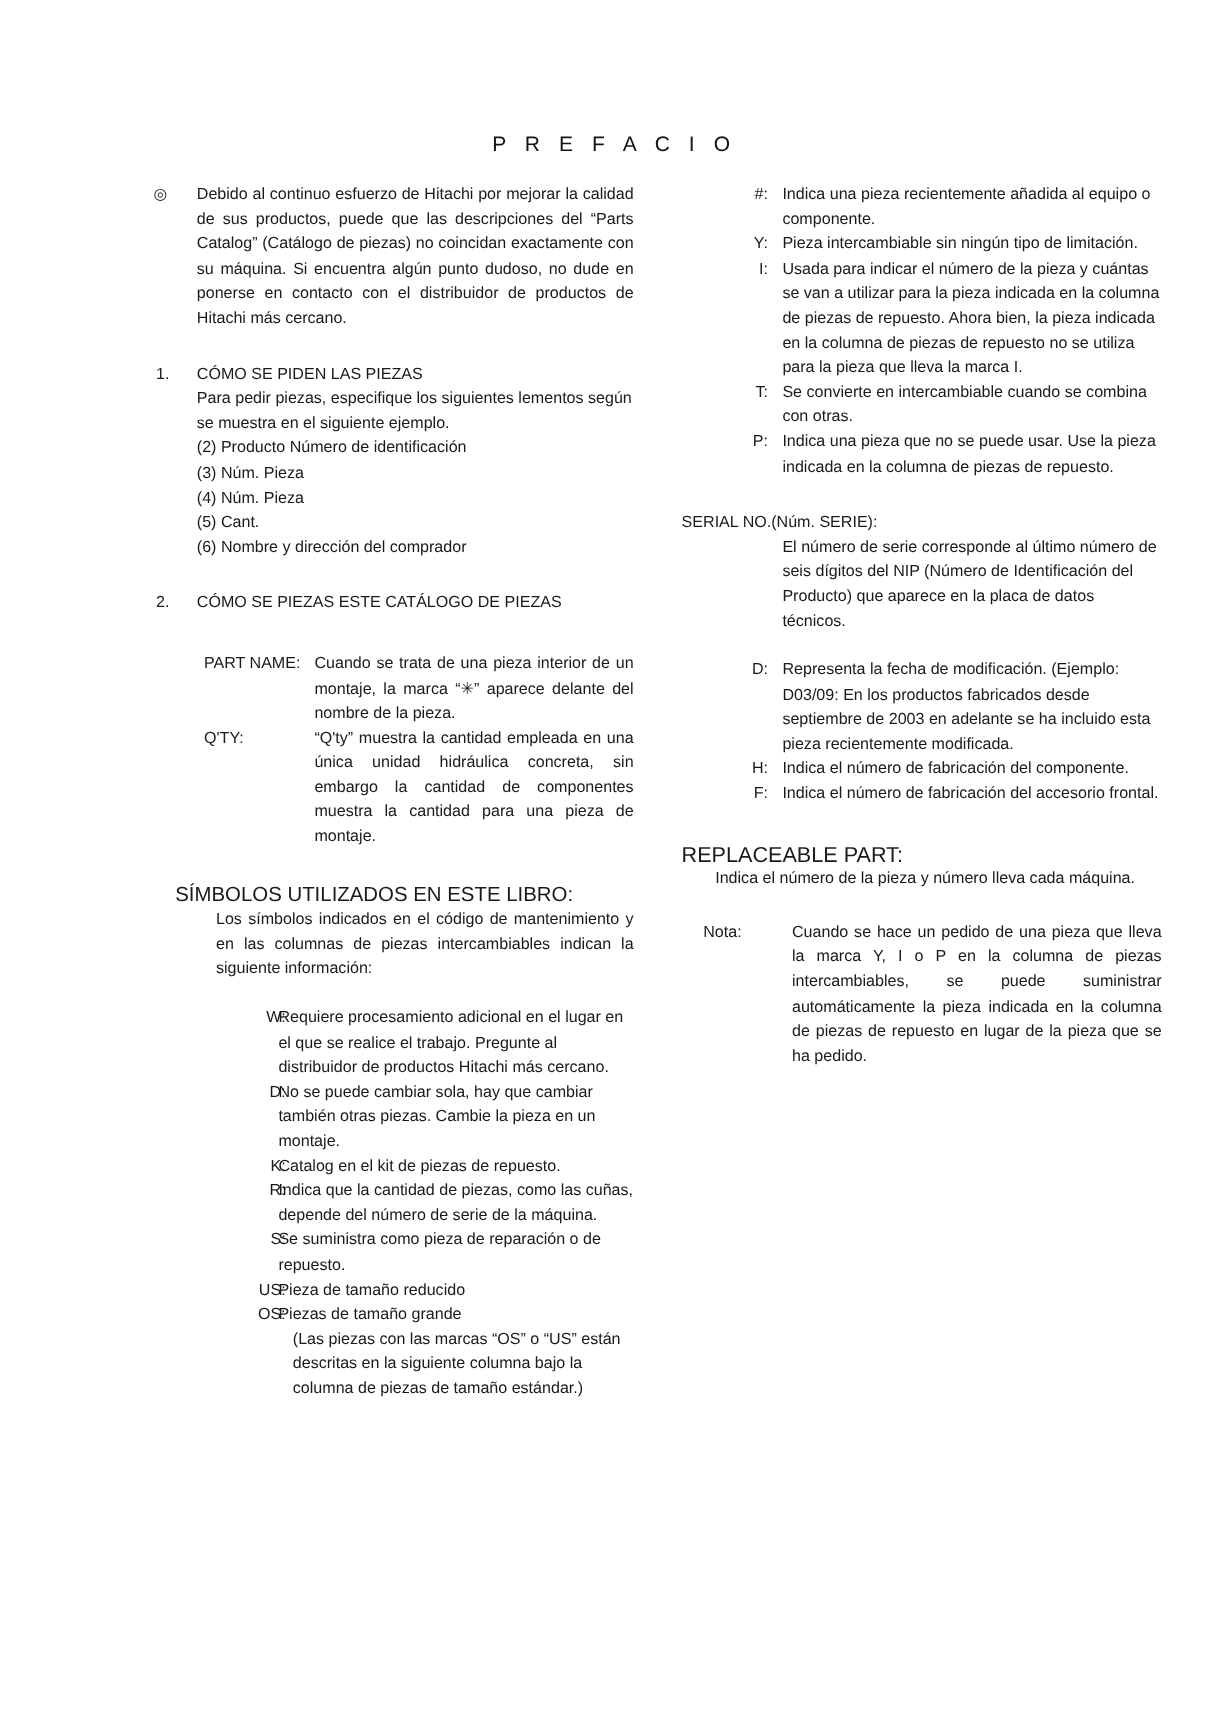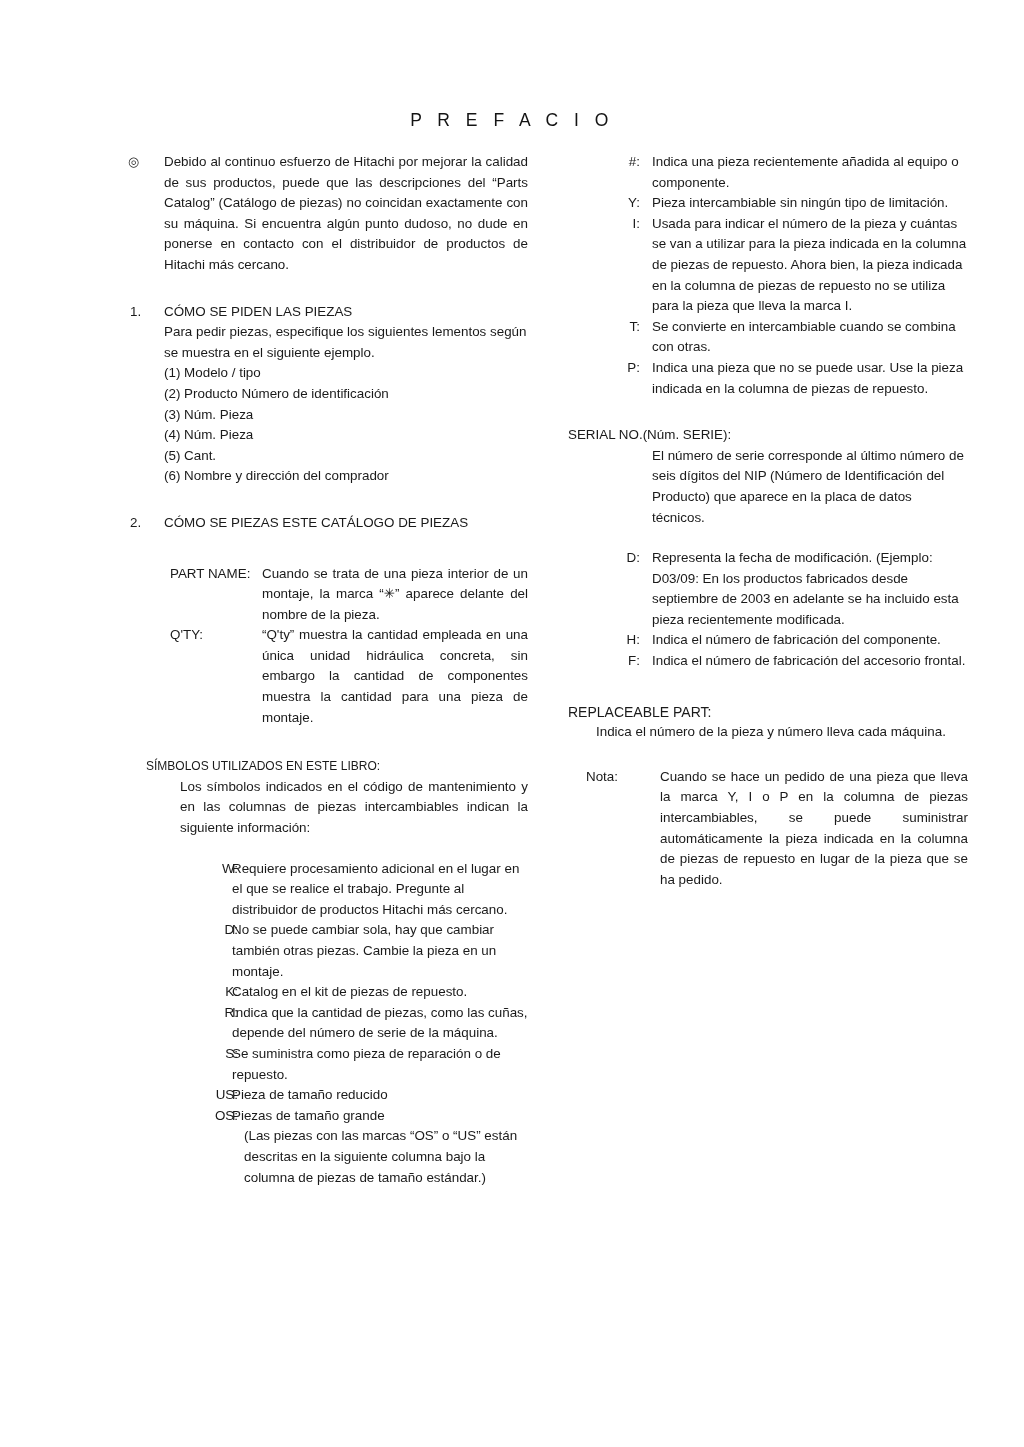--- a/index.html
+++ b/index.html
@@ -107,21 +107,21 @@
 
   
   .block-partname { margin-top: 30px; }
   .block-partname .defrow .lbl { left: 42px; }
   .block-partname .defrow .bdy { margin-left: 134px; text-align: justify; }
 
   
   .block-symbols { margin-top: 28px; }
   .block-symbols .sym-head {
     margin-left: 18px;
-    font-size: 12px;
+    font-size: 17px;
     line-height: 20.6px;
     margin-top: 11px;
   }
   .block-symbols .sym-intro {
     margin-left: 52px;
     margin-top: 0;
     text-align: justify;
     font-size: 13.4px;
     line-height: 20.6px;
   }
@@ -142,21 +142,21 @@
   }
   .marklist .defrow .bdy { margin-left: 84px; }
 
   
   .block-serial { margin-top: 26px; }
   .block-serial .head { font-size: 13.4px; line-height: 20.6px; }
   .block-serial .body { margin-left: 84px; font-size: 13.4px; line-height: 20.6px; }
 
   
   .block-replace { margin-top: 30px; }
-  .block-replace .head { font-size: 14px; line-height: 20.6px; }
+  .block-replace .head { font-size: 18px; line-height: 20.6px; }
   .block-replace .body { margin-left: 28px; font-size: 13.4px; line-height: 20.6px; }
 
   
   .block-nota { margin-top: 24px; position: relative; }
   .block-nota .lbl {
     position: absolute;
     left: 18px;
     top: 0;
     font-size: 13.4px;
     line-height: 20.6px;
@@ -194,21 +194,20 @@
     <div class="bullet-row">
       <span class="bullet-mark">◎</span>
       <p class="p just">Debido al continuo esfuerzo de Hitachi por mejorar la calidad de sus productos, puede que las descripciones del “Parts Catalog” (Catálogo de piezas) no coincidan exactamente con su máquina. Si encuentra algún punto dudoso, no dude en ponerse en contacto con el distribuidor de productos de Hitachi más cercano.</p>
     </div>
 
     <div class="num-sec">
       <span class="num">1.</span>
       <div class="sec-head">CÓMO SE PIDEN LAS PIEZAS</div>
       <p class="p">Para pedir piezas, especifique los siguientes lementos según se muestra en el siguiente ejemplo.</p>
       <div class="sub-list">
-        <div class="p">(1) Modelo / tipo</div>
         <div class="p">(2) Producto Número de identificación</div>
         <div class="p">(3) Núm. Pieza</div>
         <div class="p">(4) Núm. Pieza</div>
         <div class="p">(5) Cant.</div>
         <div class="p">(6) Nombre y dirección del comprador</div>
       </div>
     </div>
 
     <div class="num-sec">
       <span class="num">2.</span>

